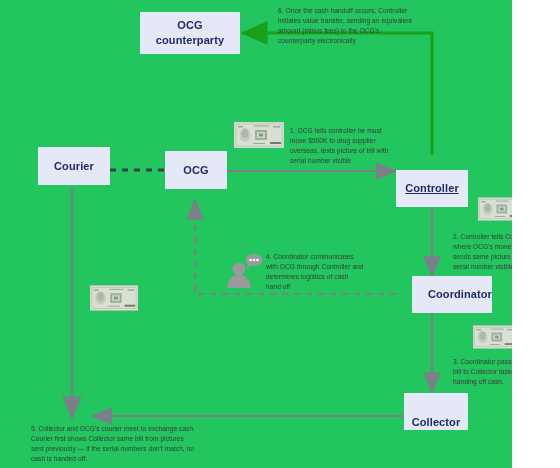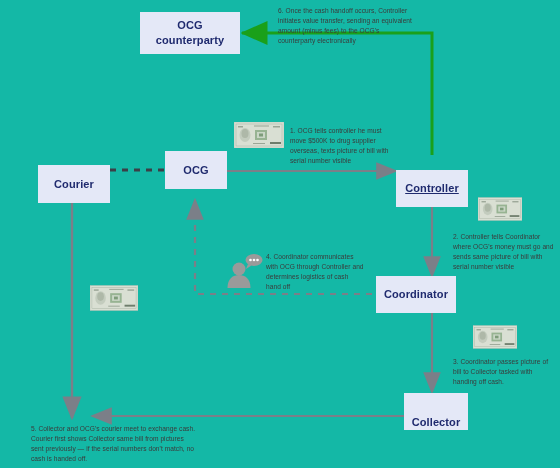--- a/index.html
+++ b/index.html
@@ -5,23 +5,23 @@
   html, body {
     margin: 0;
     padding: 0;
     background: #ffffff;
   }
   body {
     font-family: "Liberation Sans", sans-serif;
   }
   #canvas {
     position: relative;
-    width: 560px;
+    width: 512px;
     height: 468px;
-    background: #14b8a6;
+    background: #22c55e;
     overflow: hidden;
   }
   .node {
     position: absolute;
     background: #e4e8f7;
     color: #1f2a6e;
     font-weight: bold;
     font-size: 11px;
     display: flex;
     align-items: center;
@@ -83,33 +83,33 @@
     <path d="M 432 155 L 432 33 L 242 33" fill="none" stroke="#1aa01a" stroke-width="3" marker-end="url(#ah-green)"></path>
   </svg>
 
   <div class="node" style="left:140px; top:12px; width:100px; height:42px;">
     <span>
       <span>OCG</span><br>
       <span>counterparty</span>
     </span>
   </div>
 
-  <div class="node" style="left:38px; top:165px; width:72px; height:38px;">
+  <div class="node" style="left:38px; top:147px; width:72px; height:38px;">
     <span>Courier</span>
   </div>
 
   <div class="node" style="left:165px; top:151px; width:62px; height:38px;">
     <span>OCG</span>
   </div>
 
   <div class="node" style="left:396px; top:170px; width:72px; height:37px;text-decoration:underline;">
     <span>Controller</span>
   </div>
 
-  <div class="node" style="left:376px; top:276px; width:80px; height:37px;">
+  <div class="node" style="left:412px; top:276px; width:80px; height:37px;justify-content:flex-end;">
     <span>Coordinator</span>
   </div>
 
   <div class="node" style="left:404px; top:393px; width:64px; height:37px;align-items:flex-end;">
     <span>Collector</span>
   </div>
 
   <div class="note" style="left:278px; top:6px; width:140px;">6. Once the cash handoff occurs, Controller initiates value transfer, sending an equivalent amount (minus fees) to the OCG's counterparty electronically</div>
 
   <div class="note" style="left:290px; top:126px; width:104px;">1. OCG tells controller he must move $500K to drug supplier overseas, texts picture of bill with serial number visible</div>

